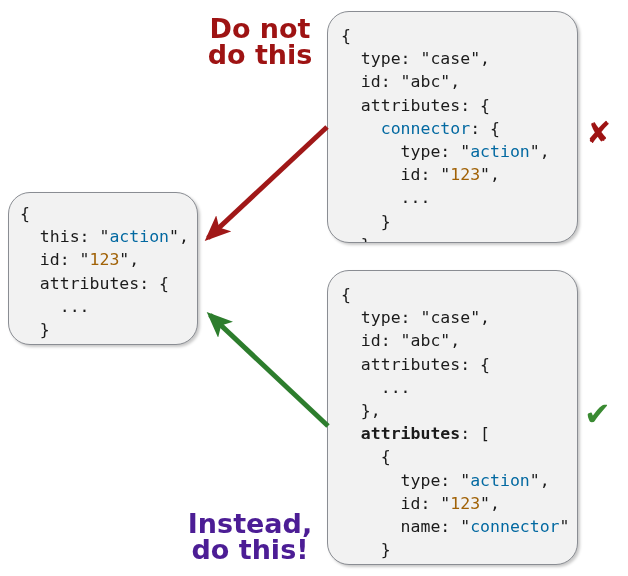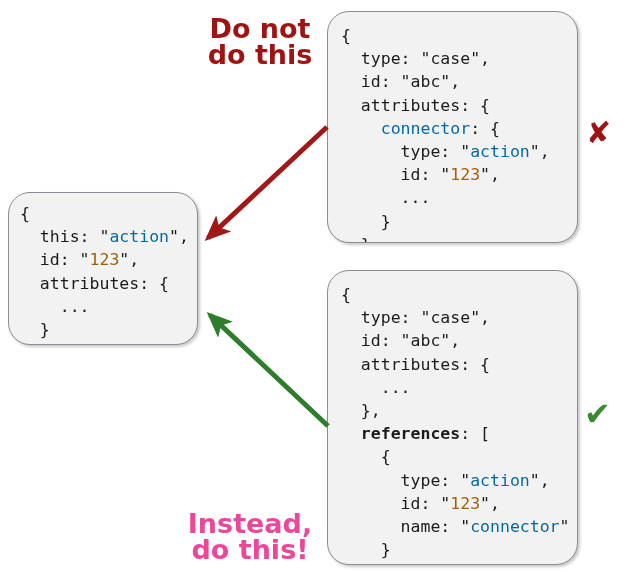--- a/index.html
+++ b/index.html
@@ -60,21 +60,21 @@
   .label {
     position: absolute;
     font-family: "DejaVu Sans", sans-serif;
     font-weight: bold;
     font-size: 27px;
     line-height: 26px;
     text-align: center;
     white-space: pre-line;
   }
   .label-bad   { color: #9e1313; left: 196px; top: 16px;  width: 128px; }
-  .label-good  { color: #ec4899; left: 180px; top: 511px; width: 140px; }
+  .label-good  { color: #4c1d95; left: 180px; top: 511px; width: 140px; }
 
   
   .mark {
     position: absolute;
     font-family: "DejaVu Sans", sans-serif;
     font-weight: bold;
     line-height: 1;
   }
   .mark-x     { color: #9e1313; font-size: 30px; left: 586px; top: 118px; }
   .mark-check { color: #3a8a32; font-size: 32px; left: 584px; top: 398px; }
@@ -116,21 +116,21 @@
 </div>
   </div>
 
   <div class="card card-bot">
     <div class="code"><span class="t-plain">{</span>
 <span class="t-plain">  type: "case",</span>
 <span class="t-plain">  id: "abc",</span>
 <span class="t-plain">  attributes: {</span>
 <span class="t-plain">    ...</span>
 <span class="t-plain">  },</span>
-<span class="t-bold">  references</span><span class="t-plain">: [</span>
+<span class="t-bold">  attributes</span><span class="t-plain">: [</span>
 <span class="t-plain">    {</span>
 <span class="t-plain">      type: "</span><span class="t-blue">action</span><span class="t-plain">",</span>
 <span class="t-plain">      id: "</span><span class="t-orange">123</span><span class="t-plain">",</span>
 <span class="t-plain">      name: "</span><span class="t-pink">connector</span><span class="t-plain">"</span>
 <span class="t-plain">    }</span>
 <span class="t-plain">  ]</span>
 </div>
   </div>
 
   <svg class="arrows" viewBox="0 0 628 576" width="628" height="576" xmlns="http://www.w3.org/2000/svg">

